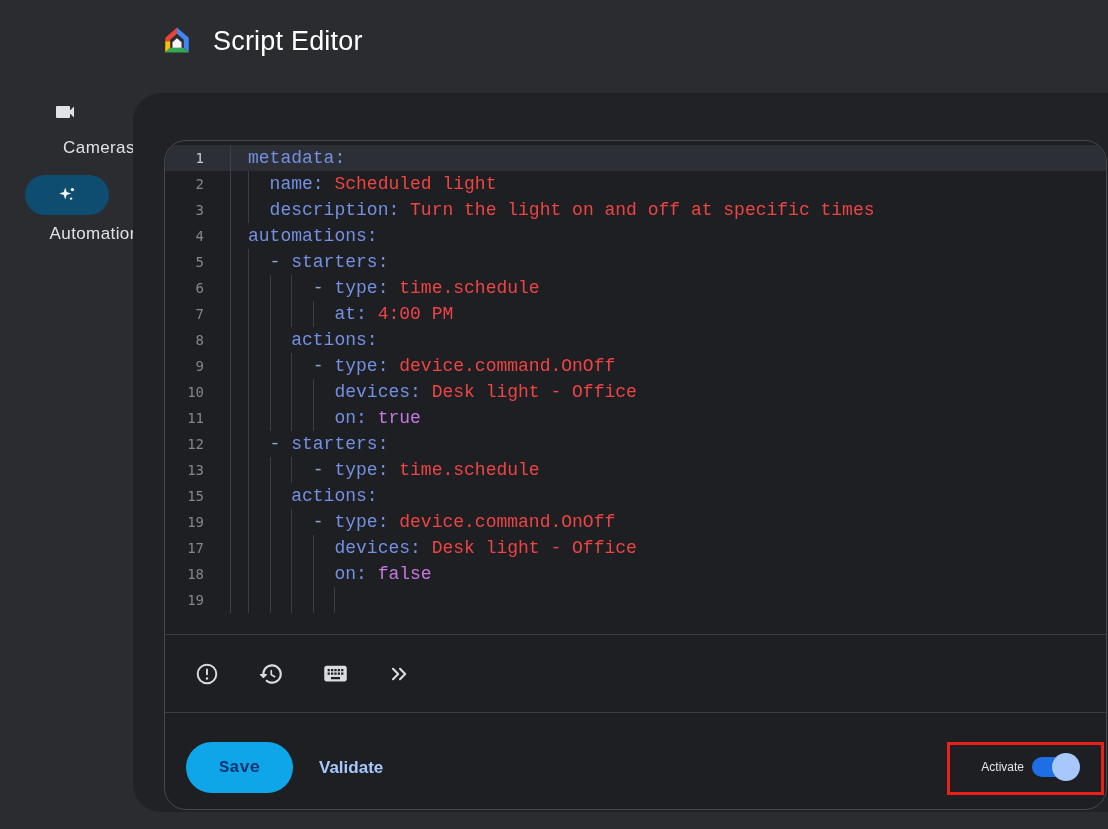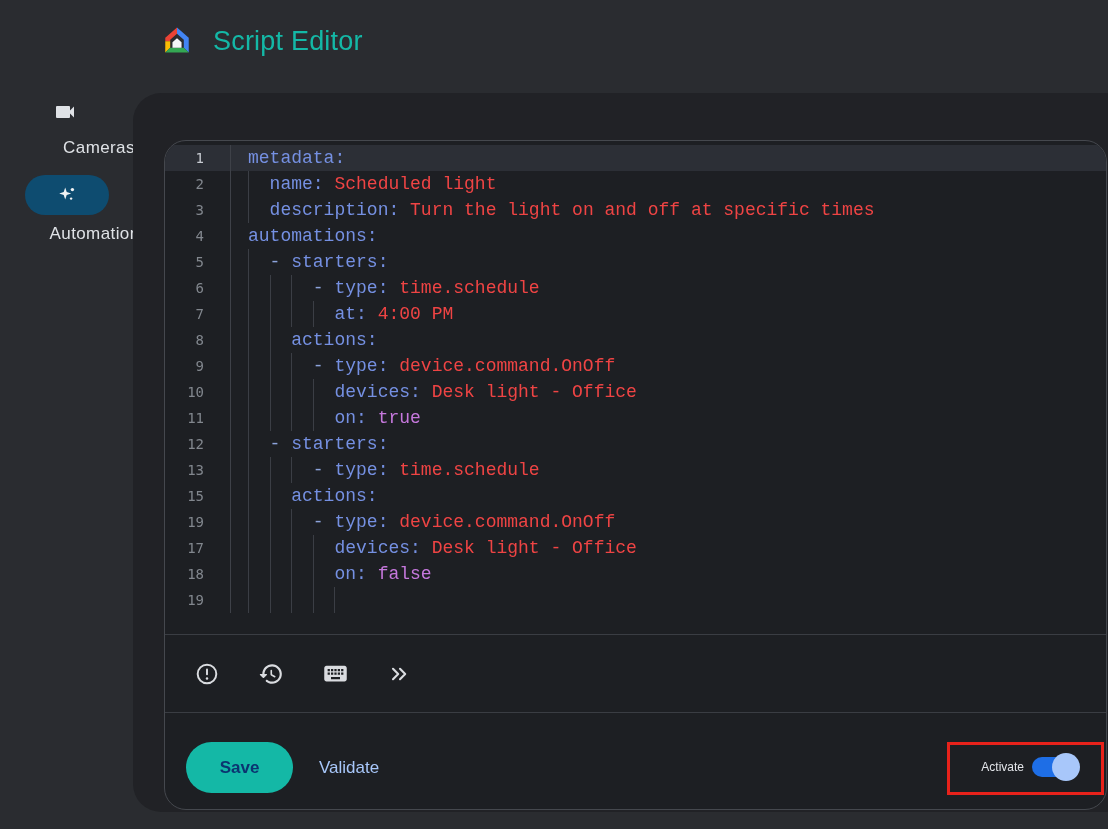--- a/index.html
+++ b/index.html
@@ -1,21 +1,21 @@
 <!DOCTYPE html>
 <html><head>
 <meta charset="utf-8">
 <style>
   html,body{margin:0;padding:0;background:#111;}
   .page{position:relative;width:1108px;height:829px;background:#2a2c30;overflow:hidden;
         font-family:"Liberation Sans",sans-serif;}
 
   
   .app-logo{position:absolute;left:161px;top:24px;width:32px;height:32px;}
-  .app-title{position:absolute;left:213px;top:26px;font-size:27px;color:#14b8a6;letter-spacing:.2px;}
+  .app-title{position:absolute;left:213px;top:26px;font-size:27px;color:#ffffff;letter-spacing:.2px;}
 
   
   .side-item-label{position:absolute;left:0;width:132px;text-align:center;font-size:17px;
                    letter-spacing:.4px;color:#dfe2e6;padding-left:33px;}
   .side-icon{position:absolute;left:53px;width:24px;height:24px;}
   .active-pill{position:absolute;left:25px;top:175px;width:84px;height:40px;border-radius:20px;
                display:flex;align-items:center;justify-content:center;cursor:pointer;}
 
   
   .card{position:absolute;left:133px;top:93px;width:1000px;height:719px;background:#212226;
@@ -39,24 +39,24 @@
 
   
   .editor-toolbar{height:77px;border-top:1px solid #3a3d43;display:flex;align-items:center;
                   padding-left:22px;gap:24px;}
   .tool-btn{width:40px;height:40px;display:flex;align-items:center;justify-content:center;
             background:none;border:none;padding:0;cursor:pointer;border-radius:50%;}
 
   
   .editor-footer{position:relative;flex:1;border-top:1px solid #3a3d43;}
   .save-btn{position:absolute;left:21px;top:29px;width:107px;height:51px;border:none;
-            border-radius:26px;background:#14b8a6;color:#0b3470;font-size:17px;font-weight:700;
-            font-family:Liberation Sans, sans-serif;cursor:pointer;}
+            border-radius:26px;background:#0ea5e9;color:#0b3470;font-size:17px;font-weight:700;
+            font-family:Liberation Mono, monospace;cursor:pointer;}
   .validate-btn{position:absolute;left:140px;top:29px;height:51px;padding:0 14px;background:none;
-                border:none;color:#a8c7fa;font-size:17px;font-weight:400;
+                border:none;color:#a8c7fa;font-size:17px;font-weight:700;
                 font-family:"Liberation Sans",sans-serif;cursor:pointer;}
   .activate-wrap{position:absolute;right:30px;top:44px;display:flex;align-items:center;gap:8px;}
   .activate-label{font-size:12px;color:#e4e6ea;}
   .switch{position:relative;width:44px;height:20px;border-radius:10px;background:#1e6ee6;cursor:pointer;}
   .switch .knob{position:absolute;right:-4px;top:-4px;width:28px;height:28px;border-radius:50%;
                 background:#a8c7fa;}
   .red-box{position:absolute;left:782px;top:29px;width:157px;height:53px;border:3px solid #e8221b;
            box-sizing:border-box;pointer-events:none;}
 </style>
 </head>

